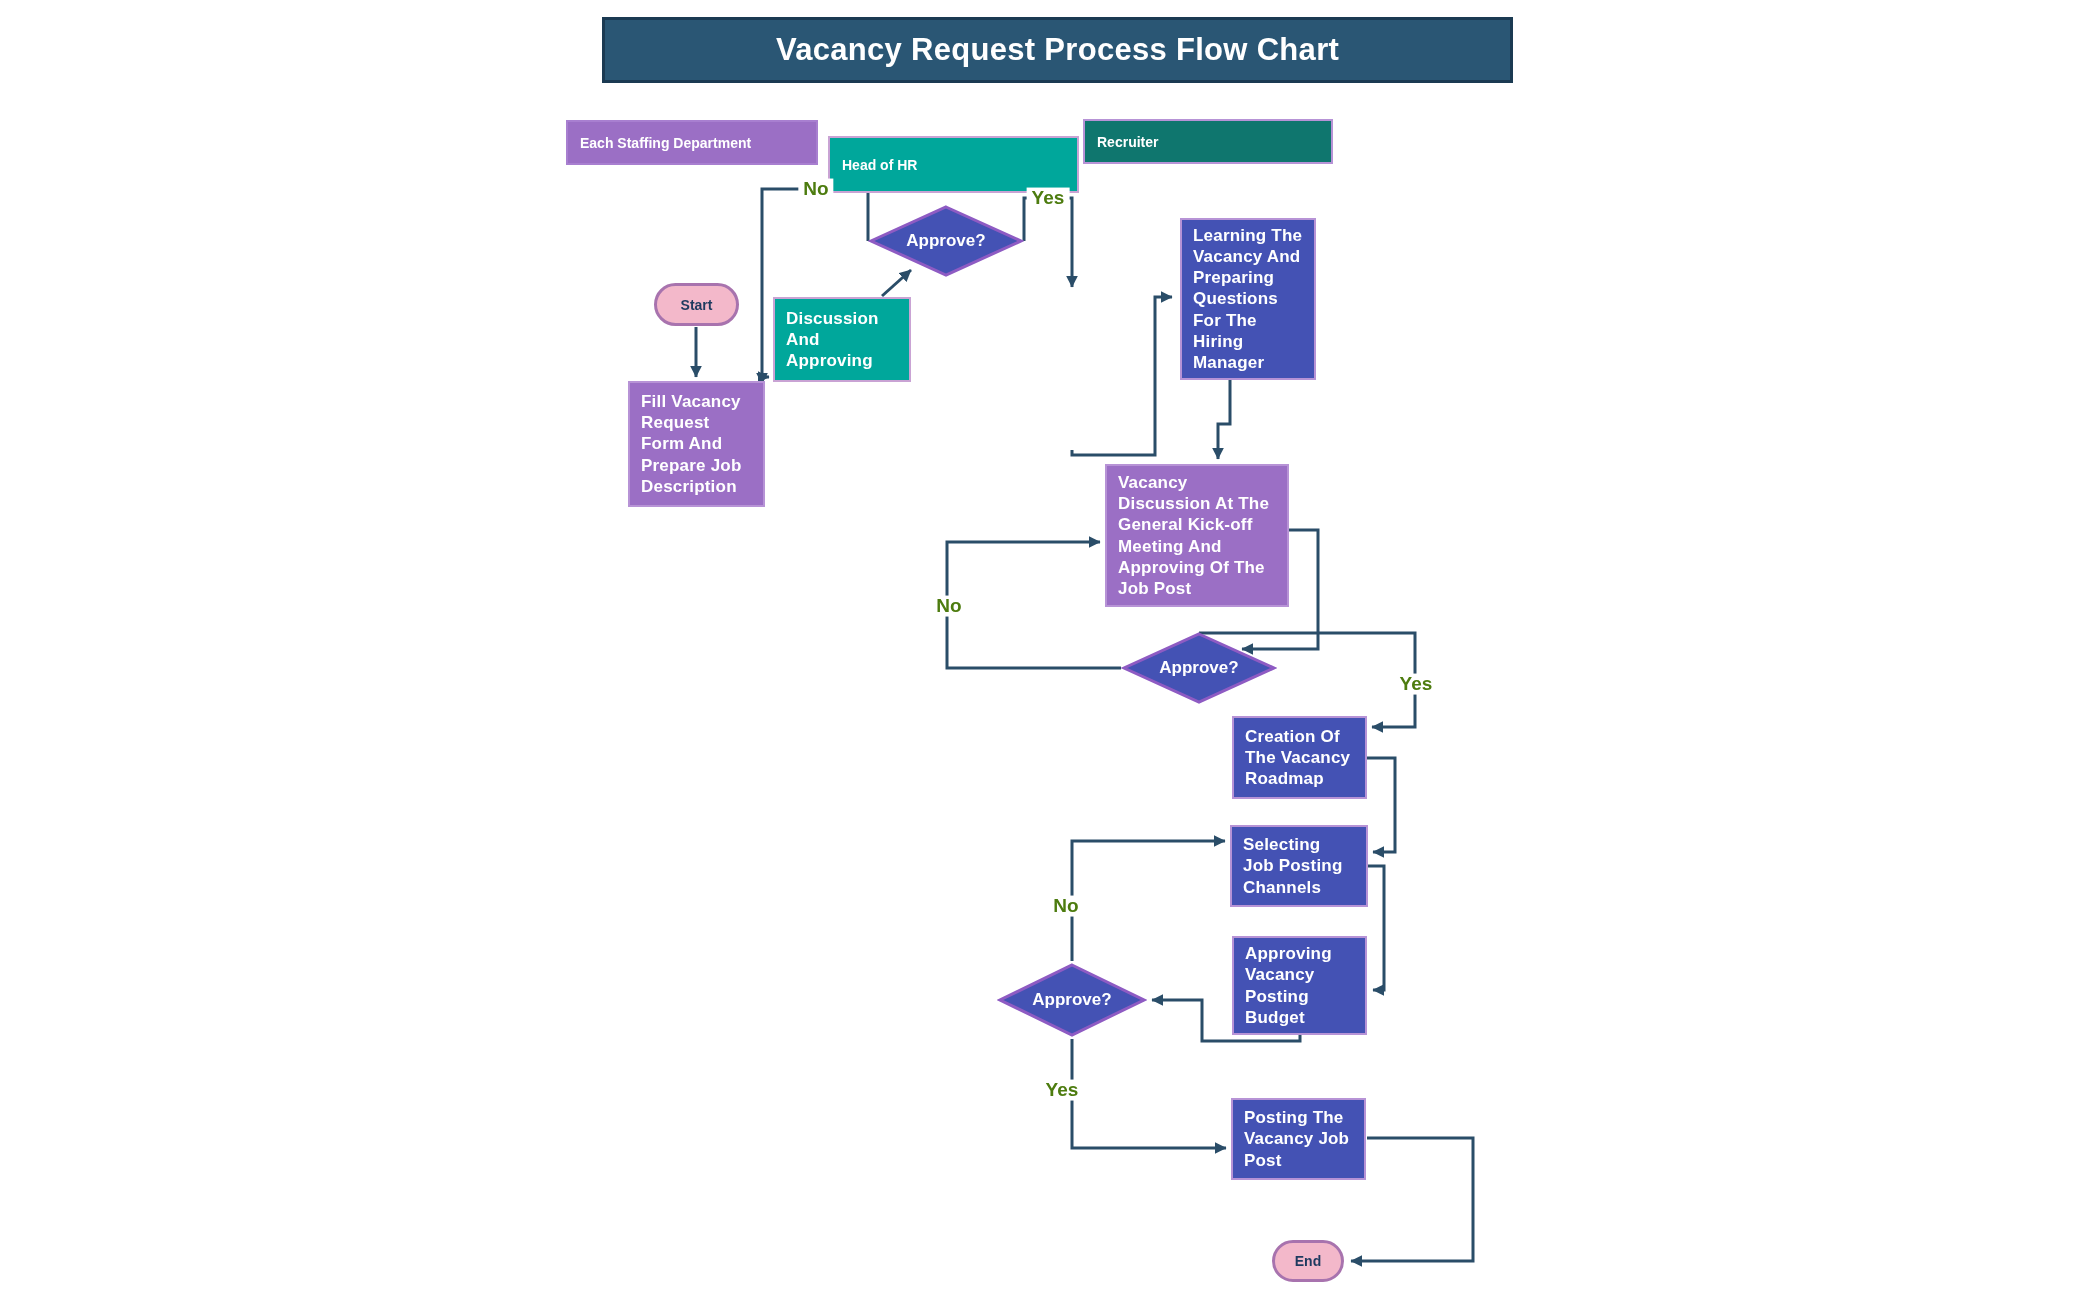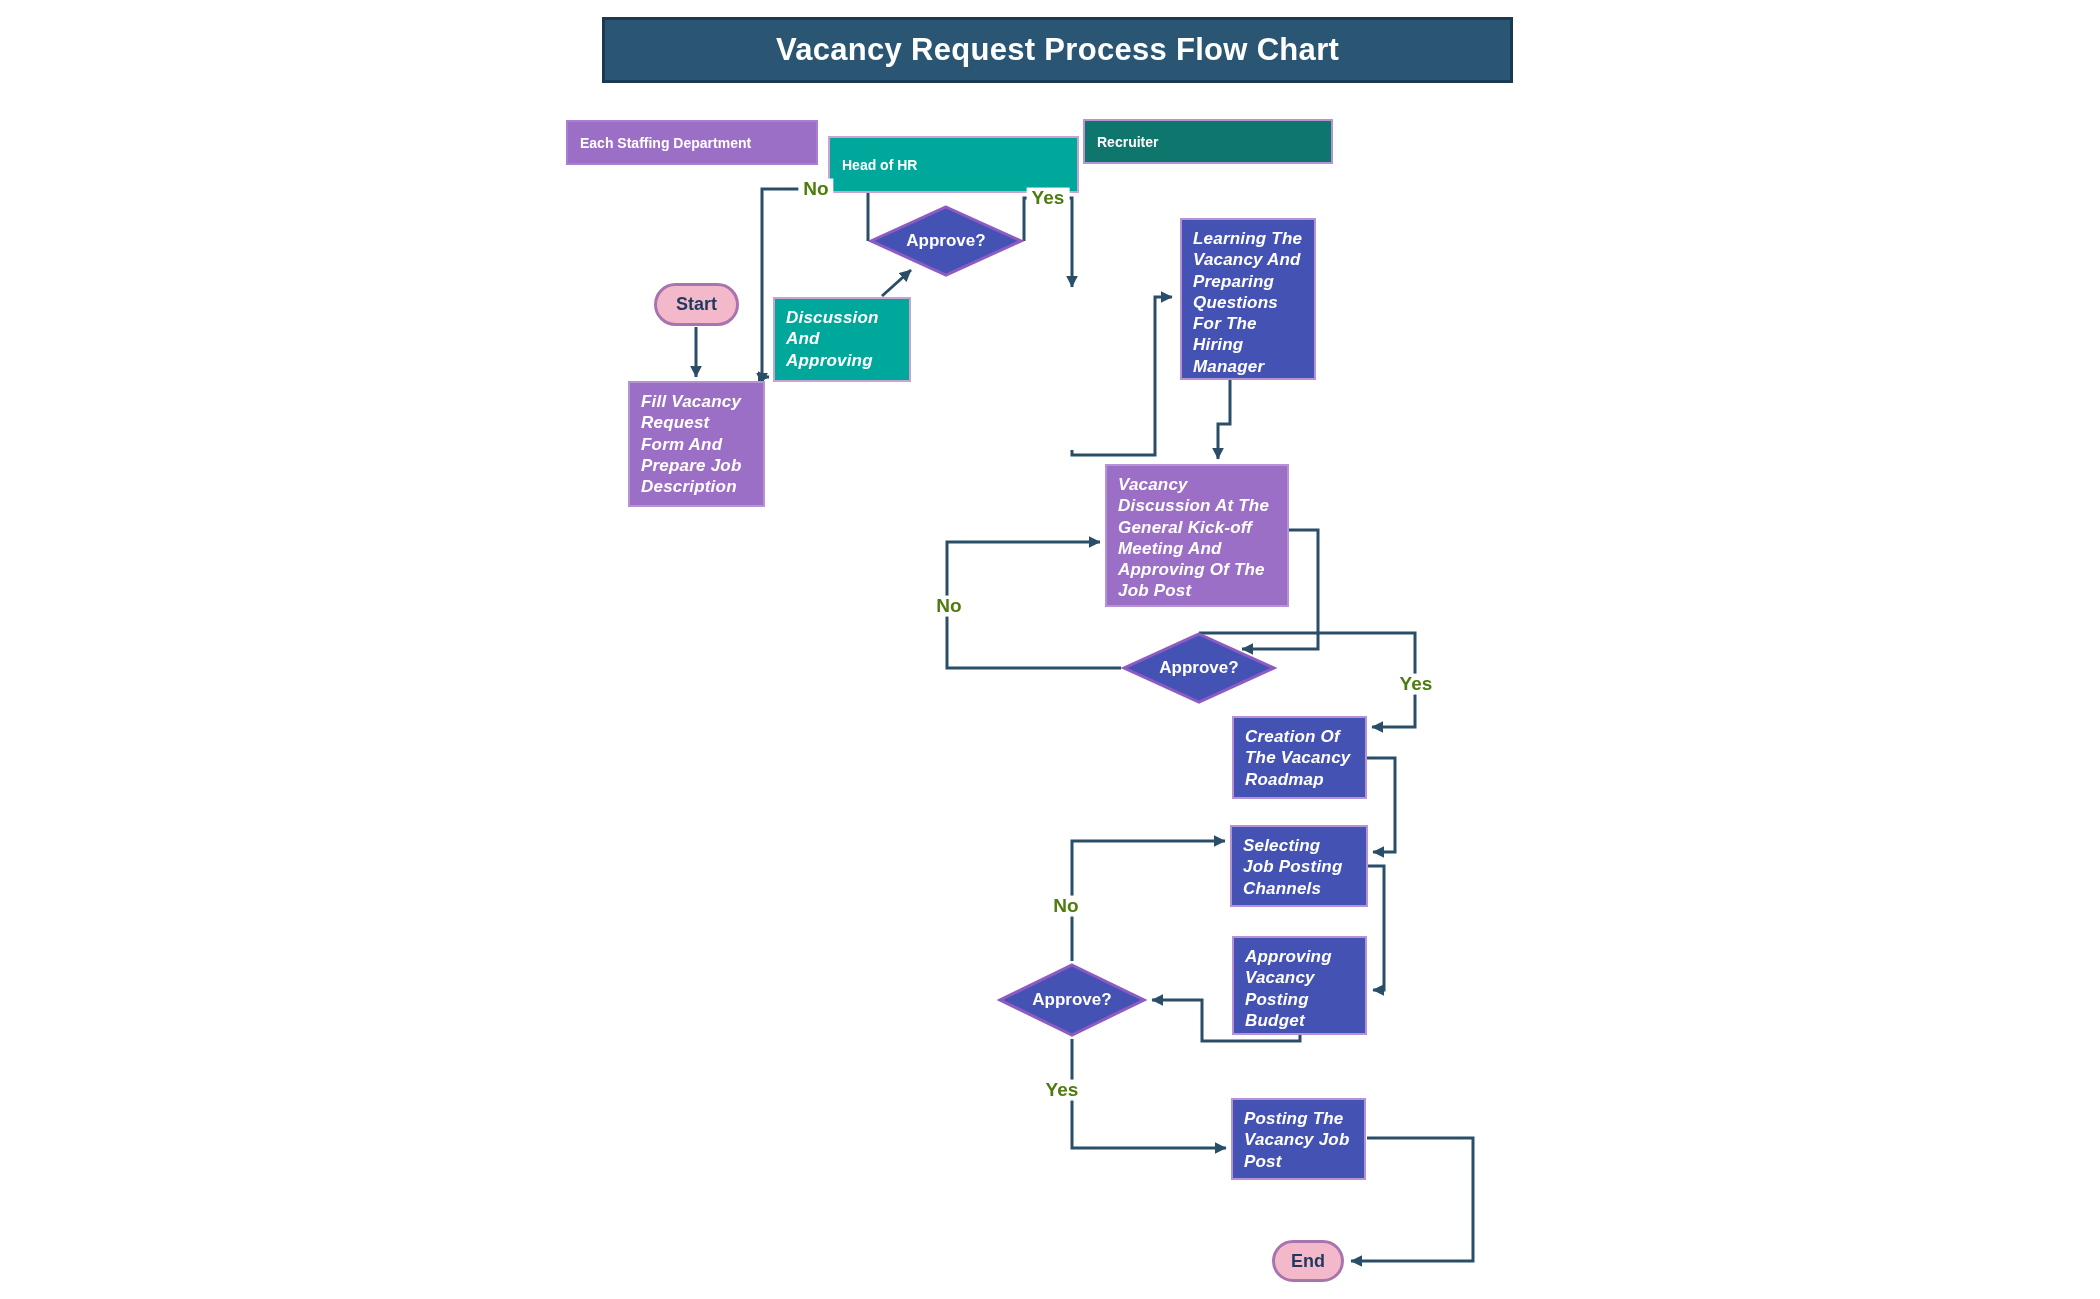--- a/index.html
+++ b/index.html
@@ -12,29 +12,29 @@
     background: #2A5674; border: 3px solid #1B3A52;
     align-items: center; justify-content: center;
     font-size: 31px; letter-spacing: 0.3px;
   }
 
   .lane-h { align-items: center; padding: 0 12px; font-size: 14px; }
   .lane-purple { background: #9B6FC5; border: 2px solid #A87FD0; }
   .lane-teal   { background: #00A79B; border: 2px solid #C9A3D4; }
   .lane-indigo { background: #0f766e; border: 2px solid #B793D6; }
 
-  .process { padding: 8px 11px; font-size: 17px; line-height: 1.25; letter-spacing: 0.2px; font-style: italic; }
+  .process { align-items: center; padding: 8px 11px; font-size: 17px; line-height: 1.25; letter-spacing: 0.2px; }
   .box-purple { background: #9B6FC5; border: 2px solid #B793D6; }
   .box-teal   { background: #00A79B; border: 2px solid #C9A3D4; }
   .box-indigo { background: #4452B4; border: 2px solid #B793D6; }
 
   .pill {
     background: #F3B8CA; border: 3px solid #A873AE; border-radius: 24px;
     align-items: center; justify-content: center;
-    color: #1E3A5F; font-size: 18px;
+    color: #1E3A5F; font-size: 14px;
   }
 
   .diamond { align-items: center; justify-content: center; font-size: 17px; }
   .diamond svg { position: absolute; inset: 0; }
   .diamond span { position: relative; z-index: 1; }
   .dshape { fill: #4452B4; stroke: #8E5BC3; stroke-width: 3; }
 
   #edges { position: absolute; left: 0; top: 0; pointer-events: none; }
   .edge { fill: none; stroke: #2A4D68; stroke-width: 3; marker-end: url(#arr); }
 

